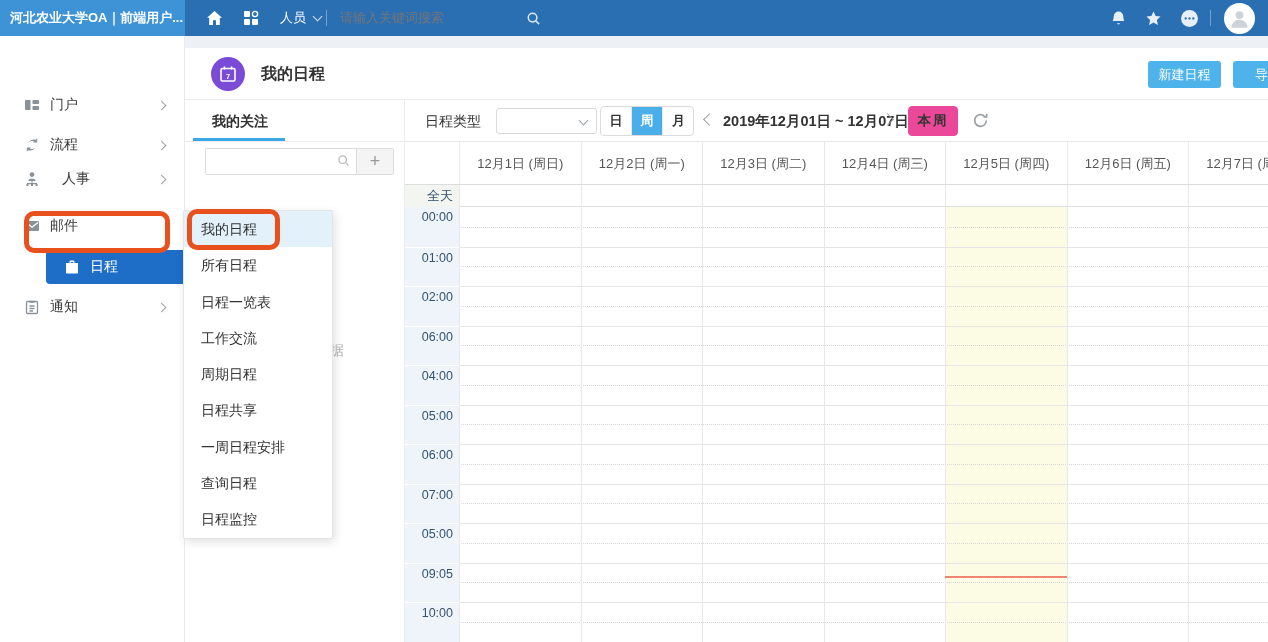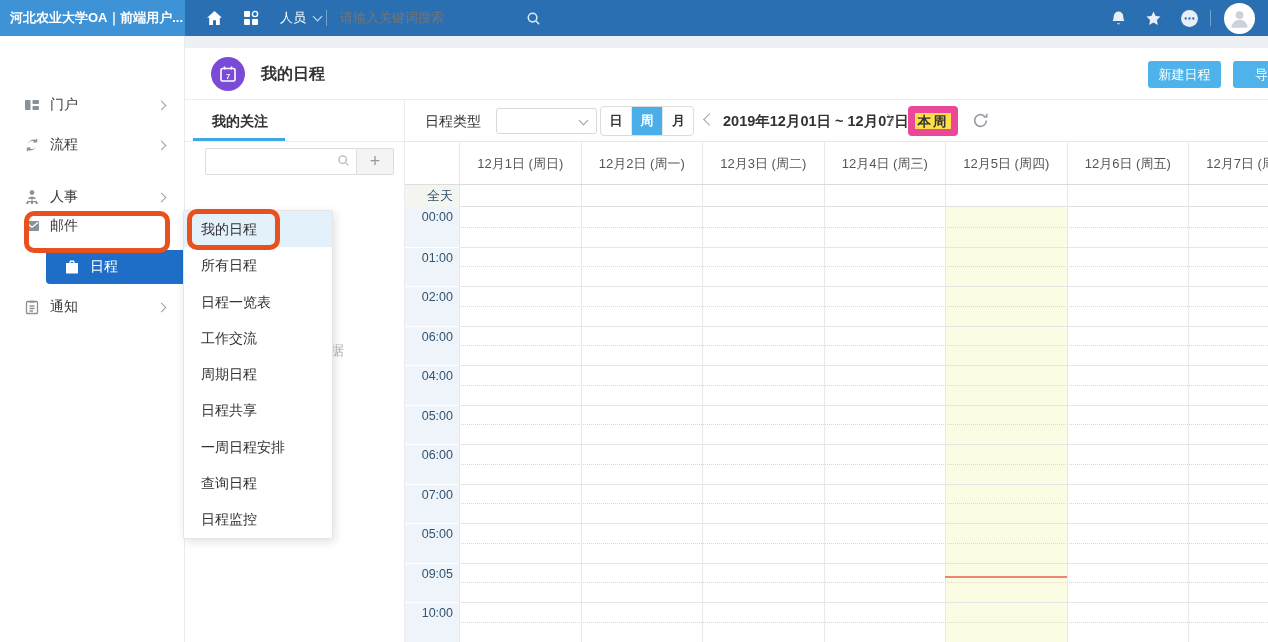--- a/index.html
+++ b/index.html
@@ -57,21 +57,21 @@
   #type-select { position:absolute; left:91px; top:8px; width:101px; height:26px; border:1px solid #d9d9d9; border-radius:3px; background:#fff; cursor:pointer; }
   #type-select .caret2 { position:absolute; right:9px; top:8px; width:7px; height:7px; border-right:1.4px solid #9aa0a6; border-bottom:1.4px solid #9aa0a6; transform:rotate(45deg); }
   #view-group { position:absolute; left:195px; top:6px; width:94px; height:30px; border:1px solid #dcdcdc; border-radius:4px; display:flex; overflow:hidden; background:#fff; }
   .view-btn { flex:0 0 31px; text-align:center; line-height:28px; font-size:13px; font-weight:700; color:#333; cursor:pointer; border-right:1px solid #e6e6e6; }
   .view-btn:last-child { border-right:none; }
   .view-btn.active { background:#4AAEE8; color:#fff; }
   .nav-chev { position:absolute; top:15px; width:9px; height:9px; border-left:1.8px solid #9aa0a6; border-bottom:1.8px solid #9aa0a6; cursor:pointer; }
   #prev-chev { left:300px; transform:rotate(45deg); }
   #next-chev { left:478px; transform:rotate(-135deg); }
   #date-range { position:absolute; left:318px; top:0; width:153px; text-align:center; line-height:42px; font-size:14.5px; font-weight:700; color:#333; white-space:nowrap; }
-  #btn-week { position:absolute; left:503px; top:6px; width:50px; height:30px; border:7px solid #ec4899; border-radius:4px; background:#fde047; font-size:13.5px; font-weight:700; color:#333; letter-spacing:2px; cursor:pointer; }
+  #btn-week { position:absolute; left:503px; top:6px; width:50px; height:30px; border:1px solid #ec4899; border-radius:4px; background:#ec4899; font-size:13.5px; font-weight:700; color:#333; letter-spacing:2px; cursor:pointer; }
   #refresh { position:absolute; left:567px; top:12px; width:17px; height:17px; color:#9aa0a6; cursor:pointer; }
 
   #day-header { position:absolute; left:0; top:42px; width:100%; height:43px; border-bottom:1px solid #dcdcdc; padding-left:54px; display:flex; overflow:hidden; }
   .day-cell { flex:0 0 121.5px; border-left:1px solid #e8e8e8; text-align:center; line-height:43px; font-size:13px; color:#555; white-space:nowrap; overflow:hidden; }
 
   #allday-row { position:absolute; left:0; top:85px; width:100%; height:22px; border-bottom:1px solid #e0e0e0; }
   #allday-gutter { position:absolute; left:0; top:0; width:54px; height:22px; background:#F3F5F1; font-size:13px; color:#33536F; text-align:right; line-height:21px; padding-right:6px; }
   #allday-cells { position:absolute; left:54px; top:0; width:809px; height:22px; overflow:hidden; }
 
   #grid-body { position:absolute; left:0; top:107px; width:100%; height:435px; overflow:hidden; }
@@ -173,21 +173,21 @@
   <div class="nav-item" style="top:92px;">
     <span class="nico">
         <svg width="16" height="16" viewBox="0 0 16 16" fill="currentColor">
           <path d="M3.2 9.5A5 5 0 0 1 10 4.3L8.9 5.6h4.3V1.3L11.7 2.8a6.6 6.6 0 0 0-8.5 6.7z"></path>
           <path d="M12.8 6.5A5 5 0 0 1 6 11.7l1.1-1.3H2.8v4.3l1.5-1.5a6.6 6.6 0 0 0 8.5-6.7z"></path>
         </svg>
       </span>
     <span class="nlabel">流程</span>
     <span class="nav-arrow"></span>
   </div>
-  <div class="nav-item" style="top:144px;">
+  <div class="nav-item" style="top:126px;gap:12px;">
     <span class="nico">
         <svg width="16" height="16" viewBox="0 0 16 16" fill="currentColor">
           <circle cx="8" cy="3.6" r="2.4"></circle>
           <path d="M4.4 9.4c0-2.2 7.2-2.2 7.2 0V10H4.4z"></path>
           <path d="M7.5 10h1v2h-1zM3 12h10v1.2H3z"></path>
           <rect x="2.4" y="13" width="2" height="2"></rect>
           <rect x="7" y="13" width="2" height="2"></rect>
           <rect x="11.6" y="13" width="2" height="2"></rect>
         </svg>
       </span>

